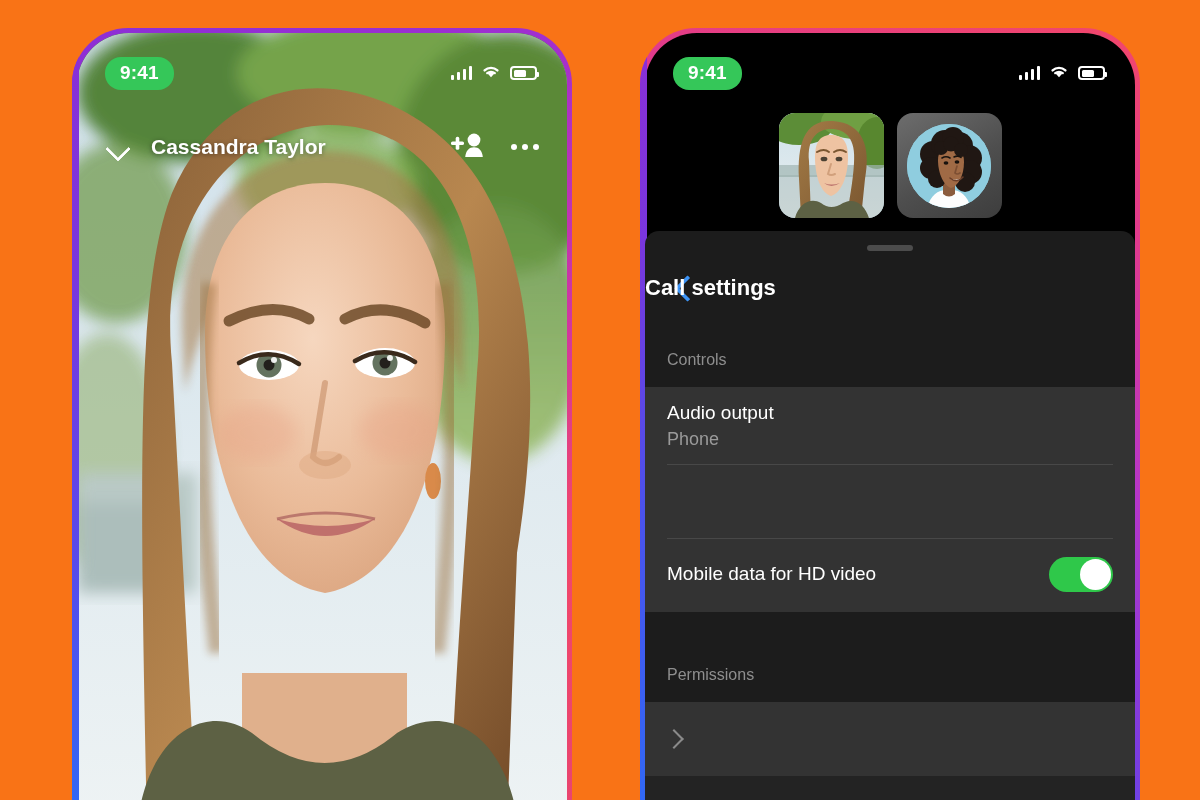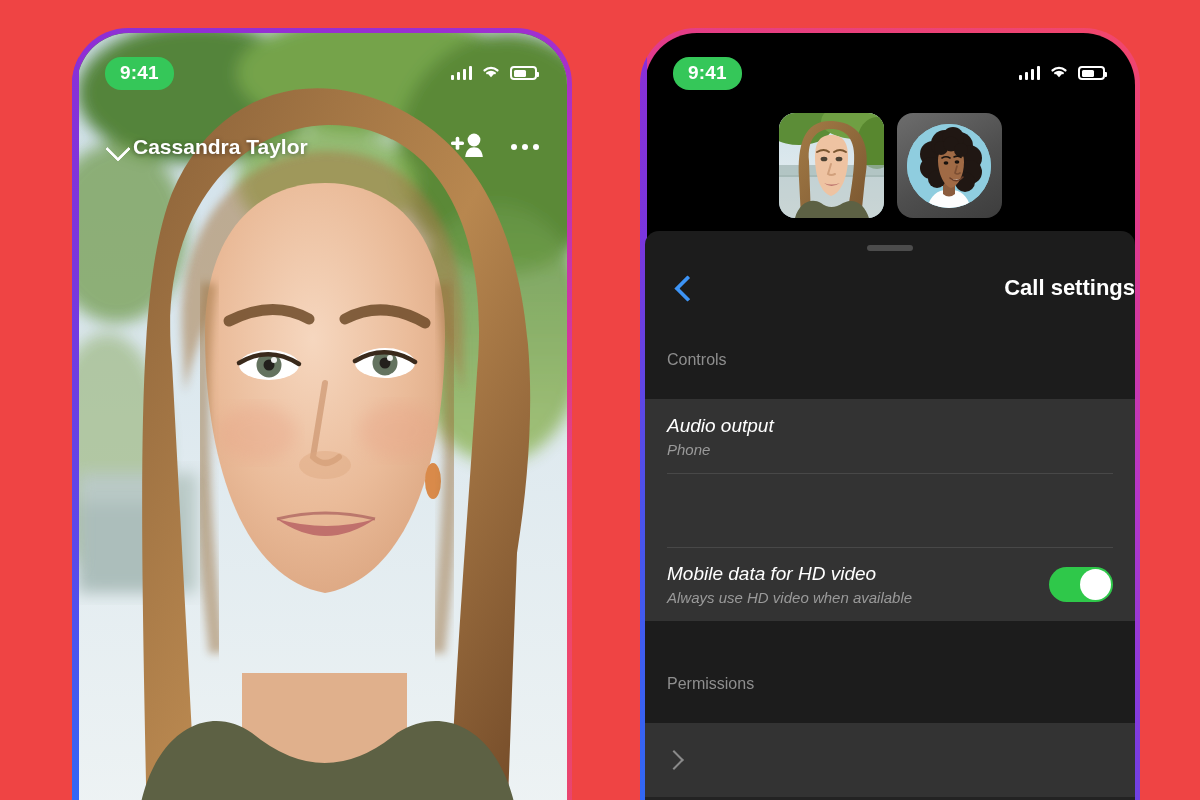--- a/index.html
+++ b/index.html
@@ -5,21 +5,21 @@
   * { box-sizing: border-box; margin: 0; padding: 0; }
   html, body {
     width: 1200px; height: 800px;
     background: #f1f3f7;
     font-family: "Liberation Sans", sans-serif;
     overflow: hidden;
   }
   .stage {
     position: relative;
     width: 1200px; height: 800px;
-    background: #ef4444;
+    background: #f97316;
   }
 
   
   .phone {
     position: absolute;
     top: 28px;
     width: 500px;
     height: 800px;
     border-radius: 56px 56px 0 0;
     padding: 5px 5px 0 5px;
@@ -70,21 +70,21 @@
   .callheader {
     position: absolute; top: 86px; left: 0; right: 0; height: 56px;
     display: flex; align-items: center; padding: 0 28px 0 26px; z-index: 8;
   }
   .chev-down { width: 30px; height: 30px; position: relative; flex: 0 0 auto; }
   .chev-down::before{
     content:""; position:absolute; left:6px; top:8px; width:15px; height:15px;
     border-right:3.5px solid #fff; border-bottom:3.5px solid #fff;
     transform: rotate(45deg); border-radius:1px;
   }
-  .caller-name { color:#fff; font-size:21px; font-weight:bold; margin-left:0; flex:1;
+  .caller-name { color:#fff; font-size:21px; font-weight:bold; margin-left:18px; flex:1;
                  text-shadow:0 1px 5px rgba(0,0,0,.45); }
   .hdr-actions { display:flex; align-items:center; gap:26px; }
   .more-dots { display:flex; gap:5px; }
   .more-dots i { width:6px; height:6px; background:#fff; border-radius:50%; display:block; }
 
   
   .tiles {
     position: absolute; top: 80px; left: 0; right: 0;
     display: flex; justify-content: center; gap: 13px; z-index: 5;
   }
@@ -100,38 +100,38 @@
   }
   .grabber { width: 46px; height: 6px; background:#4c4c4c; border-radius:3px; margin: 14px auto 0; }
   .sheet-head { position: relative; height: 74px; display:flex; align-items:center; padding: 0 24px; }
   .back-chev { width: 28px; height: 28px; position: relative; }
   .back-chev::before{
     content:""; position:absolute; left:9px; top:5px; width:15px; height:15px;
     border-left:4px solid #3d94f6; border-bottom:4px solid #3d94f6;
     transform: rotate(45deg); border-radius:1px;
   }
   .sheet-title {
-    position:absolute; left:0; right:0; text-align:right;
+    position:absolute; left:0; right:0; text-align:left;
     color:#fff; font-size:22px; font-weight:bold; pointer-events:none;
   }
   .sec-head {
-    color:#8e8e8e; font-size:16px; padding: 26px 22px 30px;
+    color:#8e8e8e; font-size:16px; padding: 26px 22px 18px;
     background:#1c1c1c;
   }
   .rows { background:#333333; }
   .row {
     display:flex; align-items:center; padding: 0 22px;
     min-height: 74px; position:relative;
   }
   .row + .row::before{
     content:""; position:absolute; left:22px; right:22px; top:0; height:1px; background:#484848;
   }
-  .row-txt { flex:1; padding: 14px 0; font-style: italic; }
+  .row-txt { flex:1; padding: 14px 0; }
   .row-title { color:#fff; font-size:19px; line-height:1.3; }
-  .row-sub { color:#9a9a9a; font-size:15px; margin-top:3px; }
+  .row-sub { color:#9a9a9a; font-size:18px; margin-top:3px; }
   .toggle {
     width: 64px; height: 35px; border-radius: 18px; background:#2fc84a;
     position: relative; flex:0 0 auto;
   }
   .toggle b { position:absolute; right:2px; top:2px; width:31px; height:31px; border-radius:50%; background:#fff; display:block; }
   .chev-right { width: 14px; height: 14px; border-right:2.5px solid #8a8a8a; border-top:2.5px solid #8a8a8a;
                 transform: rotate(45deg); flex:0 0 auto; }
   .sheet-tail { flex:1; background:#232323; }
   .gap-strip { height: 48px; background:#1c1c1c; }
 </style>
@@ -398,21 +398,20 @@
           </div>
 
           <div class="row">
             <span class="row-txt">
             </span>
           </div>
 
           <div class="row">
             <span class="row-txt">
               <span class="row-title" style="display:block">Mobile data for HD video</span>
-              <span class="row-sub" style="display:block">Always use HD video when available</span>
             </span>
             <span class="toggle">
                 <b></b>
               </span>
           </div>
 
         </div>
 
         <div class="gap-strip"></div>
 

